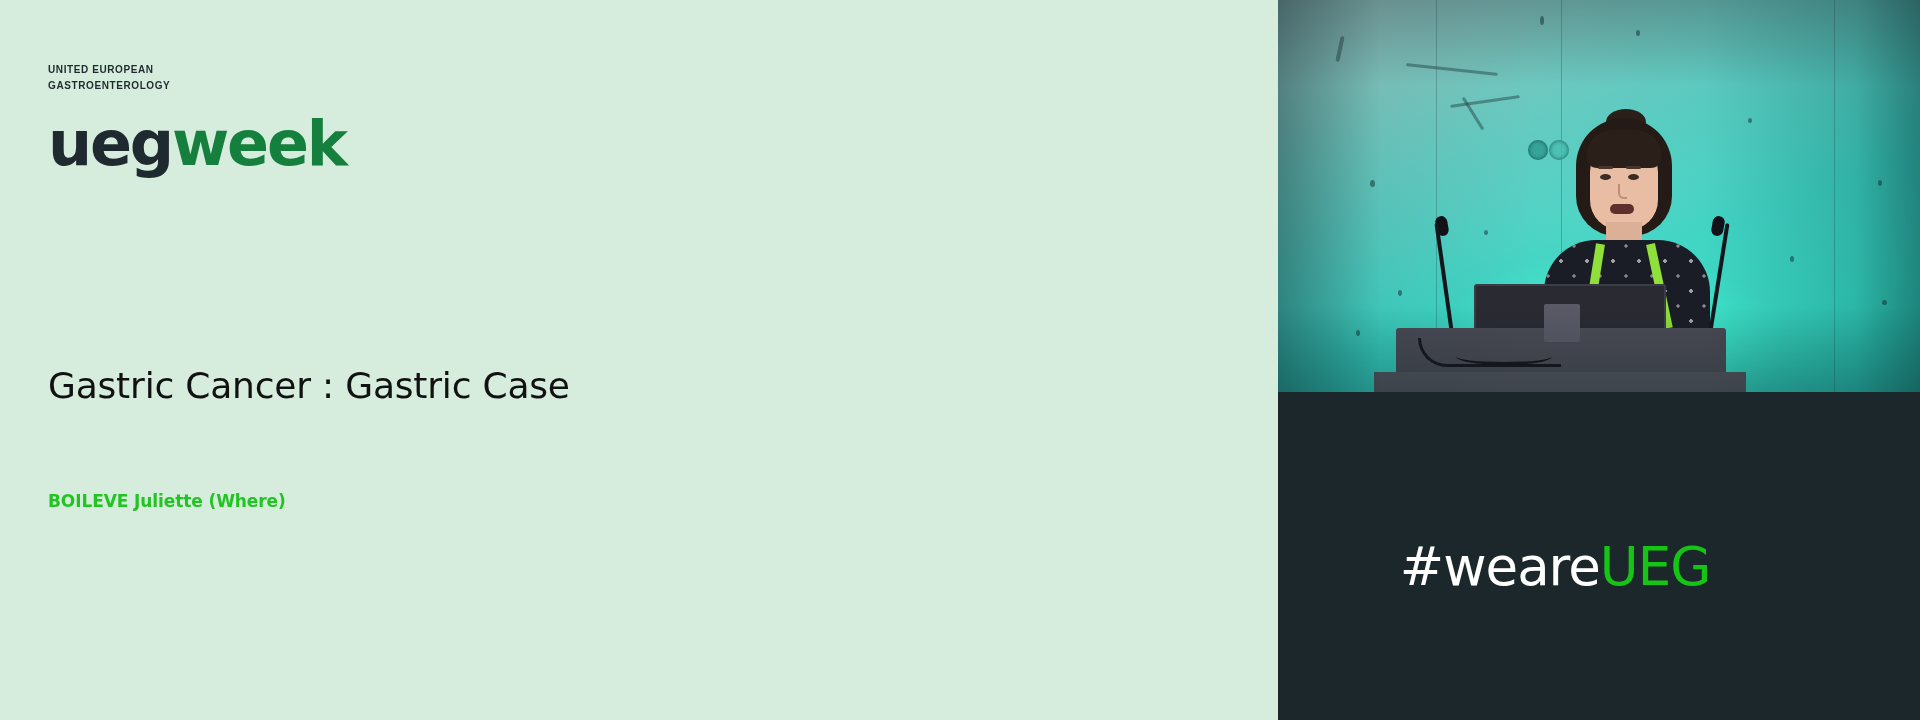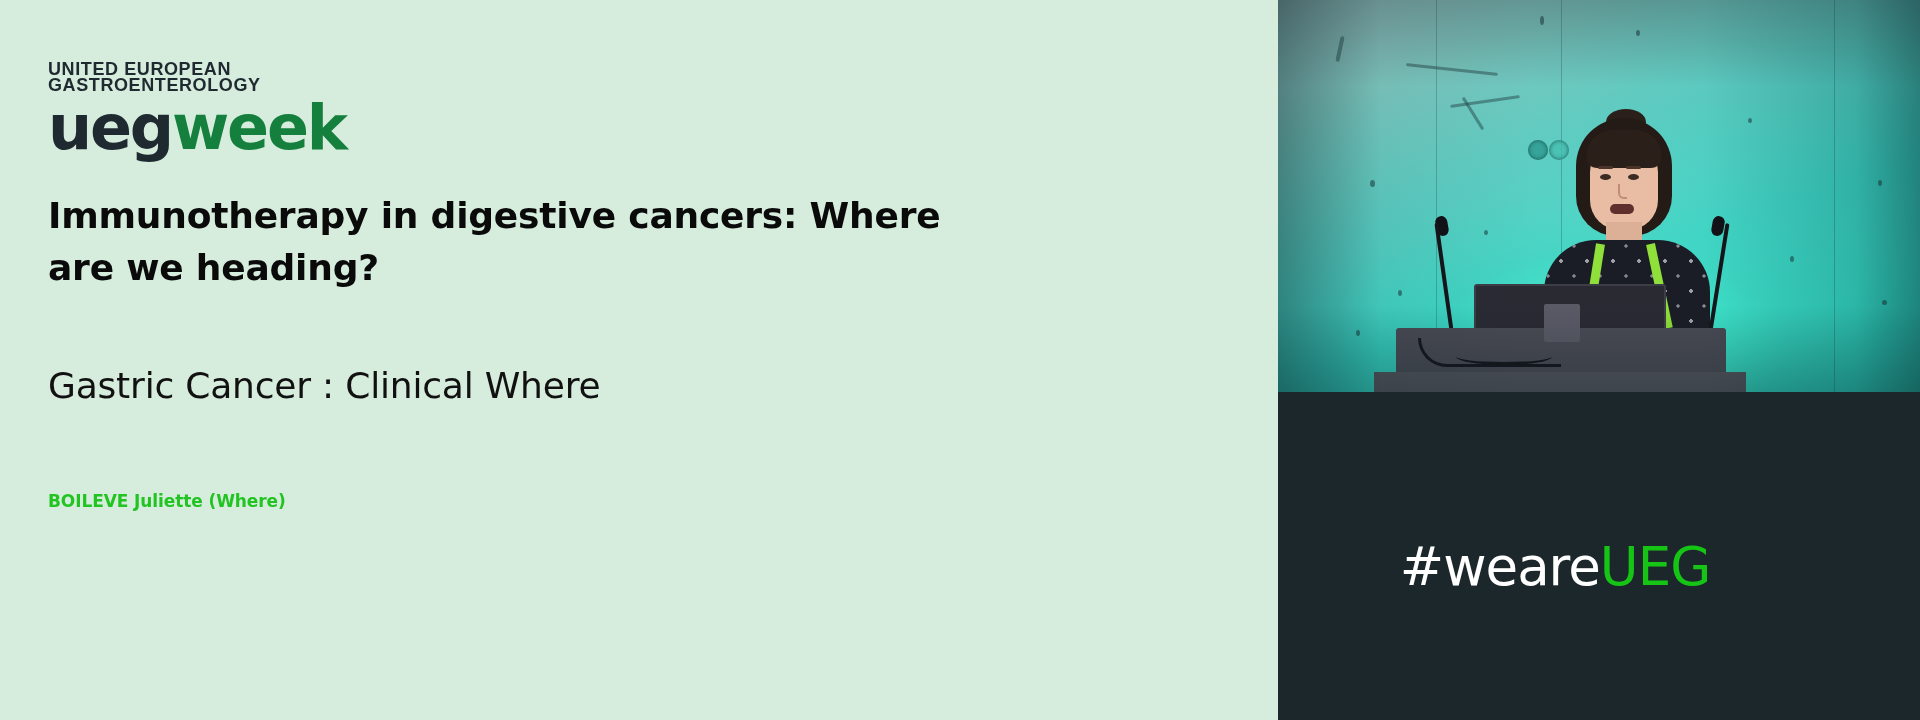--- a/index.html
+++ b/index.html
@@ -32,25 +32,25 @@
 
   
   .logo-block {
     position: absolute;
     left: 48px;
     top: 62px;
   }
   .logo-supertext {
     font-family: "Liberation Sans", sans-serif;
     font-weight: bold;
-    font-size: 18px;
+    font-size: 10px;
     line-height: 15.5px;
     letter-spacing: 0.6px;
     color: #1f2a30;
-    margin-bottom: 4px;
+    margin-bottom: 20px;
   }
   .logo-wordmark {
     font-family: "DejaVu Sans", sans-serif;
     font-weight: bold;
     font-size: 62px;
     line-height: 62px;
     letter-spacing: -2.2px;
     white-space: nowrap;
   }
   .logo-ueg { color: #1f2a30; }
@@ -401,26 +401,22 @@
   <div class="slide-panel">
 
     <div class="logo-block">
       <div class="logo-supertext">
         <div>UNITED EUROPEAN</div>
         <div>GASTROENTEROLOGY</div>
       </div>
       <div class="logo-wordmark"><span class="logo-ueg">ueg</span><span class="logo-week">week</span></div>
     </div>
 
-    <div class="slide-title">
-      <div>Immunotherapy in digestive cancers: Where</div>
-      <div>are we heading?</div>
-    </div>
-
-    <div class="slide-subtitle">Gastric Cancer : Clinical Where</div>
+
+    <div class="slide-subtitle">Gastric Cancer : Gastric Case</div>
 
     <div class="slide-speaker">BOILEVE Juliette (Where)</div>
   </div>
 
   <div class="right-panel">
 
     <div class="video-frame">
       <div class="wall"></div>
 
       <div class="seam" style="left:158px;"></div>

